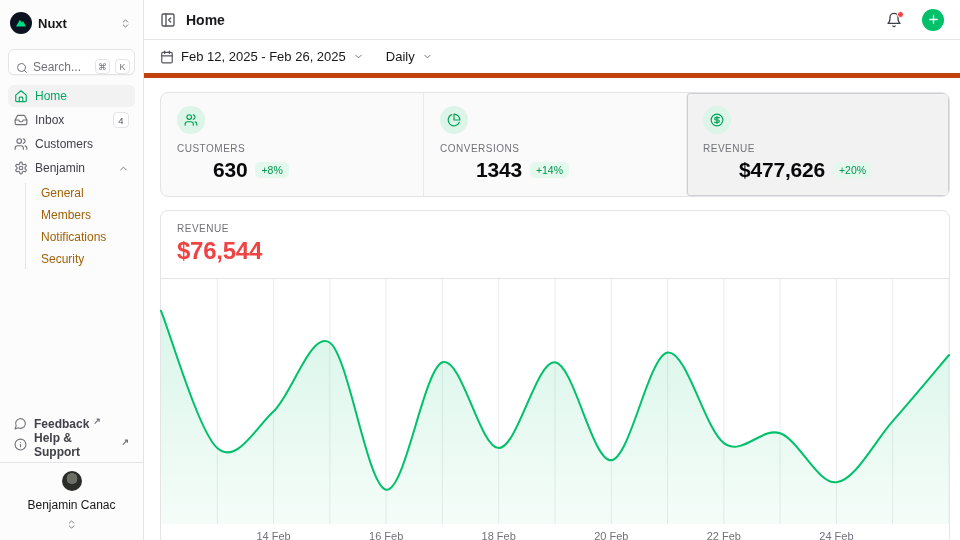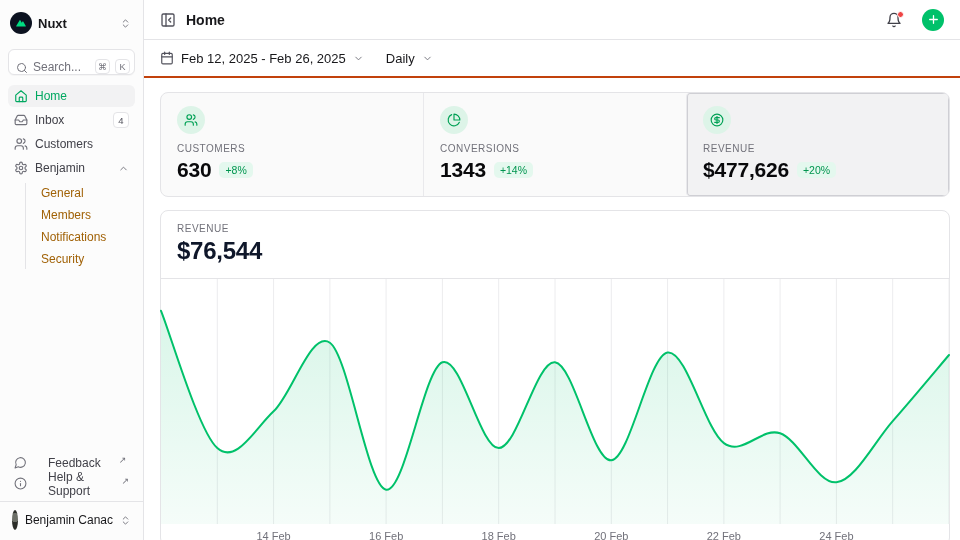--- a/index.html
+++ b/index.html
@@ -27,68 +27,68 @@
   .nav-item.active { background:#f2f2f3; color:#00a860; }
   .nav-item.active .ic { color:#00a860; }
   .nav-item .grow { flex:1; }
   .mini-badge { min-width:16px; height:16px; border:1px solid #e4e4e7; border-radius:4px; background:#fff;
     font-size:9.5px; color:#52525c; display:flex; align-items:center; justify-content:center; font-weight:500; }
   .sub-list { margin:2px 0 0 17px; border-left:1px solid #e4e4e7; padding-left:11px;
     display:flex; flex-direction:column; gap:2px; }
   .sub-item { height:20px; display:flex; align-items:center; font-size:12px; color:#a16207;
     border-radius:5px; cursor:pointer; padding:0 4px; }
   .sb-spacer { flex:1; }
-  .foot-link { height:21px; display:flex; align-items:center; gap:21px; padding:0 6px; border-radius:6px;
-    font-size:12px; color:#414149; cursor:pointer; }
+  .foot-link { height:21px; display:flex; align-items:center; gap:7px; padding:0 6px; border-radius:6px;
+    font-size:12px; color:#414149; cursor:pointer;font-weight:bold; }
   .foot-link .ic { display:flex; color:#71717a; }
   .ext { font-size:9px; color:#71717a; margin-left:-3px; align-self:flex-start; padding-top:3px; }
   .sb-divider { border-top:1px solid #e4e4e7; margin:7px -8px 0; }
-  .user-row { display:flex; align-items:center; gap:7px; padding:8px 4px 2px; cursor:pointer; }
+  .user-row { display:flex; align-items:center; gap:7px; padding:8px 4px 2px; cursor:pointer;flex-direction:column; }
   .avatar { width:20px; height:20px; border-radius:50%;
     background:radial-gradient(circle at 50% 38%, #6b6e66 0 34%, #2b2d28 35% 100%); }
   .user-name { flex:1; font-size:12px; font-weight:500; color:#18181b; white-space:nowrap; }
 
   
   .main { flex:1; display:flex; flex-direction:column; min-width:0; }
   .topbar { height:40px; min-height:40px; border-bottom:1px solid #e4e4e7; display:flex;
     align-items:center; padding:0 16px; gap:10px; }
   .collapse-btn { display:flex; color:#52525c; cursor:pointer; }
   .page-title { font-size:14px; font-weight:700; color:#18181b; flex:1; }
   .bell-wrap { position:relative; display:flex; color:#414149; cursor:pointer; margin-right:10px; }
   .bell-dot { position:absolute; top:-1px; right:-2px; width:7px; height:7px; border-radius:50%;
     background:#ef4444; border:1.5px solid #fff; }
   .add-btn { width:22px; height:22px; border-radius:50%; background:#00c16a; color:#fff; border:none;
     display:flex; align-items:center; justify-content:center; cursor:pointer; }
-  .toolbar { height:38px; min-height:38px; border-bottom:2px solid #c2410c; display:flex;
+  .toolbar { height:38px; min-height:38px; border-bottom:5px solid #c2410c; display:flex;
     align-items:center; padding:0 16px; gap:22px; }
   .tb-btn { display:flex; align-items:center; gap:7px; font-size:13px; font-weight:500; color:#18181b; cursor:pointer; }
   .tb-btn .ic { display:flex; color:#52525c; }
   .tb-btn .cv { display:flex; color:#71717a; }
 
   .content { flex:1; padding:14px 10px 0 16px; overflow:hidden; }
 
   
   .stats-card { display:flex; border:1px solid #e4e4e7; border-radius:8px; background:#fafafa;
     overflow:hidden; height:105px; }
   .stat-cell { flex:1; padding:13px 16px; cursor:pointer; position:relative; }
   .stat-cell + .stat-cell { border-left:1px solid #e9e9ec; }
   .stat-cell.selected { background:#f2f2f3; box-shadow:inset 0 0 0 1px #cfcfd4; border-radius:4px; }
   .stat-ic { width:28px; height:28px; border-radius:50%; background:#ddf4e8; color:#00a155;
     display:flex; align-items:center; justify-content:center; margin-bottom:9px; }
   .stat-label { font-size:10px; letter-spacing:0.05em; color:#71717a; font-weight:500; margin-bottom:4px; }
-  .stat-value-row { display:flex; align-items:center; gap:8px; }
+  .stat-value-row { display:flex; align-items:center; gap:8px;margin-left:36px; }
   .stat-value { font-size:21px; font-weight:700; color:#09090b; letter-spacing:-0.01em; }
   .delta-badge { background:#e4f8ee; color:#00954f; font-size:10.5px; font-weight:500;
     border-radius:5px; padding:2px 6px; }
 
   
   .chart-card { margin-top:13px; border:1px solid #e4e4e7; border-radius:8px; background:#fff; height:336px; }
   .chart-head { padding:12px 16px 13px; border-bottom:1px solid #e4e4e7; }
   .chart-label { font-size:10px; letter-spacing:0.05em; color:#71717a; font-weight:500; margin-bottom:3px; }
-  .chart-value { font-size:24px; font-weight:700; color:#0f172a; letter-spacing:-0.01em; }
+  .chart-value { font-size:24px; font-weight:700; color:#ef4444; letter-spacing:-0.01em; }
   .chart-plot { position:relative; width:788px; height:245px; }
   .chart-plot svg { display:block; overflow:visible; }
   .chart-ticks { position:relative; width:788px; height:26px; }
   .chart-ticks span { position:absolute; top:6px; transform:translateX(-50%); font-size:11px; color:#71717a; }
 </style>
 </head>
 <body>
 
 <div class="app">
 

